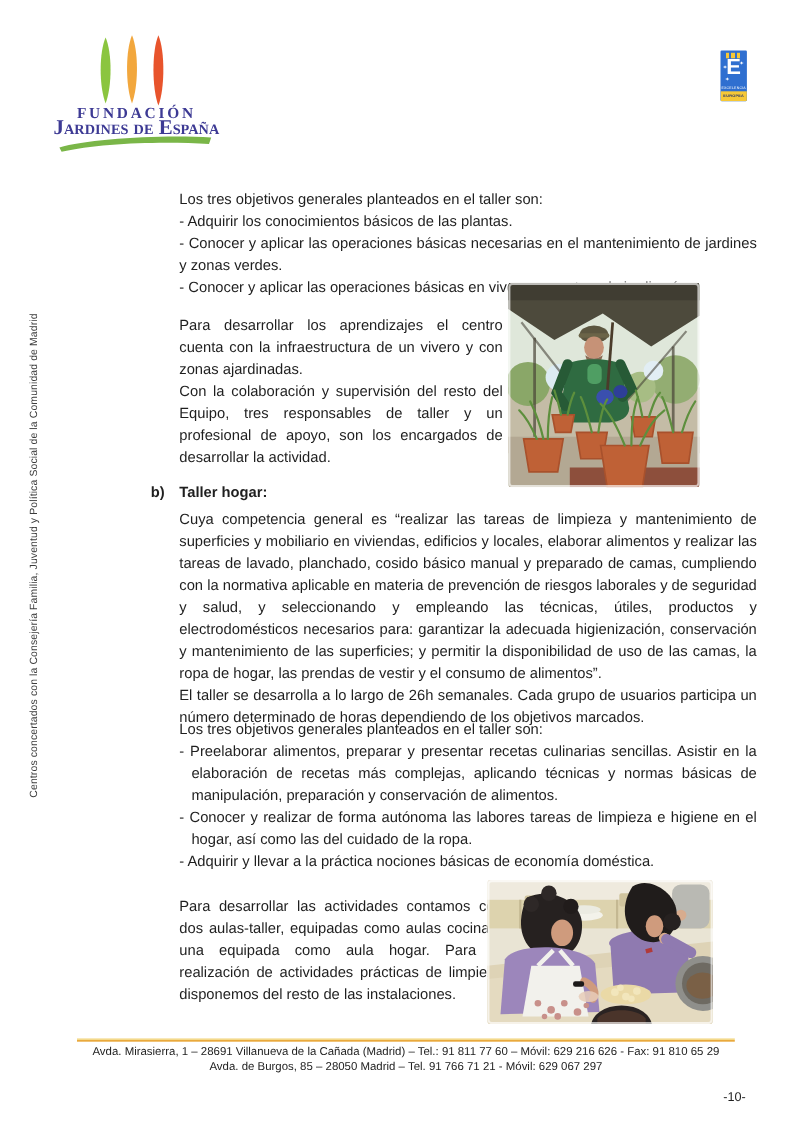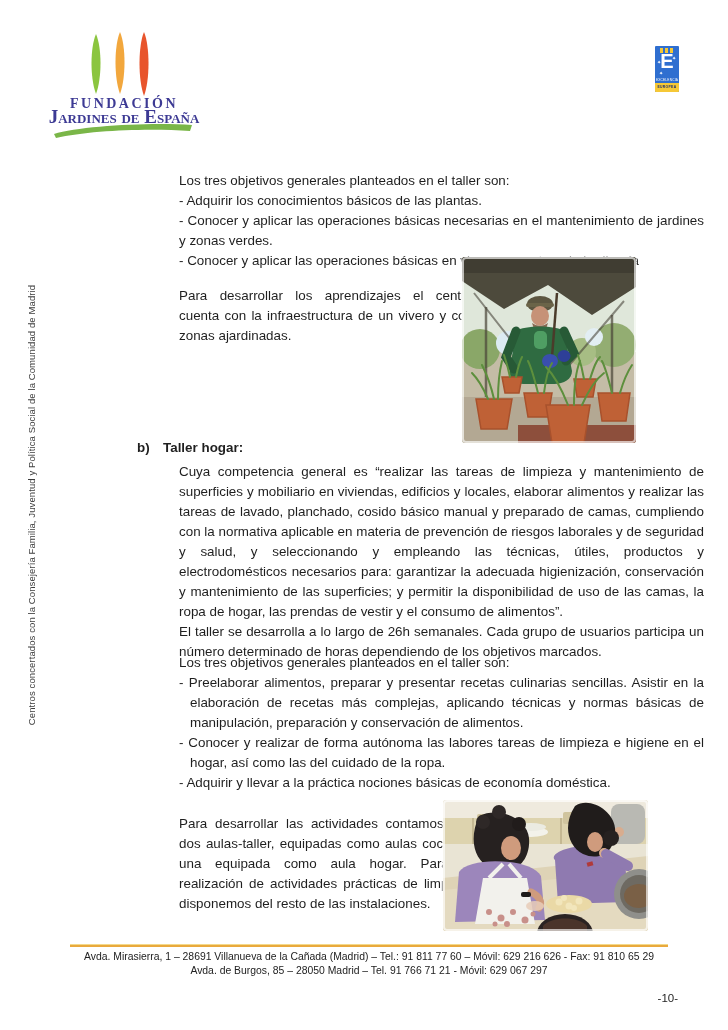--- a/index.html
+++ b/index.html
@@ -41,21 +41,21 @@
     color:#1d2f6e;font-size:3.4px;line-height:9px;text-align:center;font-weight:bold;letter-spacing:.3px;}
   
   .sidebar-vertical{
     position:absolute;left:31px;top:505px;
     transform:translate(-50%,-50%) rotate(-90deg);
     white-space:nowrap;font-size:9.5px;color:#3c3c3c;letter-spacing:.1px;
   }
   
   .tblock{position:absolute;font-size:13.4px;line-height:20px;}
   .tblock p{margin:0;}
-  .just{text-align:justify;margin-left:16px;}
+  .just{text-align:justify;}
   .gap20{margin-top:20px;}
   .hang{padding-left:11px;text-indent:-11px;}
   .heading-b{position:absolute;left:137px;top:440px;font-size:13.4px;font-weight:bold;}
   .heading-b .blabel{display:inline-block;width:26px;}
   
   .photo{position:absolute;border-radius:3px;overflow:hidden;
     box-shadow:0 0 0 1px rgba(255,255,255,.6);}
   .photo svg{display:block;}
   
   .footer-rule{position:absolute;left:70px;top:944px;width:598px;height:3px;
@@ -95,20 +95,21 @@
 
   <div class="tblock just" style="left:163px;top:171px;width:525px;">
     <p>Los tres objetivos generales planteados en el taller son:</p>
     <p>- Adquirir los conocimientos básicos de las plantas.</p>
     <p>- Conocer y aplicar las operaciones básicas necesarias en el mantenimiento de jardines y zonas verdes.</p>
     <p>- Conocer y aplicar las operaciones básicas en viveros y centros de jardinería</p>
   </div>
 
   <div class="tblock just" style="left:163px;top:286px;width:294px;">
     <p>Para desarrollar los aprendizajes el centro cuenta con la infraestructura de un vivero y con zonas ajardinadas.</p>
+    <p class="gap20">Con la colaboración y supervisión del resto del Equipo, tres responsables de taller y un profesional de apoyo, son los encargados de desarrollar la actividad.</p>
   </div>
 
   <div class="photo" style="left:462px;top:257px;width:174px;height:186px;" aria-label="Operario con gorra y guantes azules trabajando con plantas en macetas bajo malla de sombreo en un vivero">
     <svg width="174" height="186" viewBox="0 0 174 186" aria-hidden="true">
       <rect width="174" height="186" fill="#dfe7da"></rect>
       <rect x="0" y="95" width="174" height="60" fill="#c4bca6"></rect>
       <circle cx="18" cy="92" r="20" fill="#8aa768"></circle>
       <circle cx="152" cy="88" r="22" fill="#93ad72"></circle>
       <circle cx="120" cy="95" r="14" fill="#a7bd84"></circle>
       <circle cx="46" cy="86" r="12" fill="#dcebf2"></circle>

